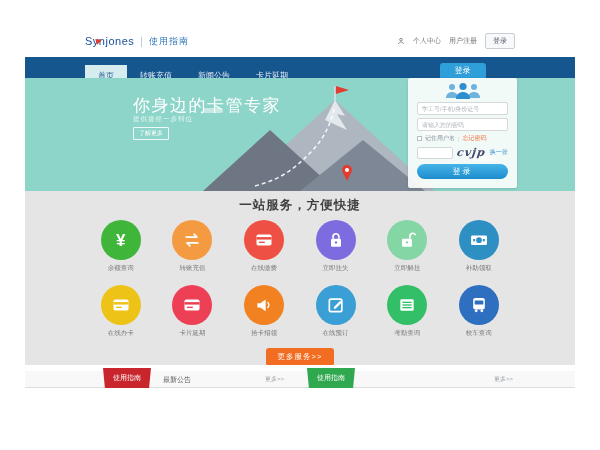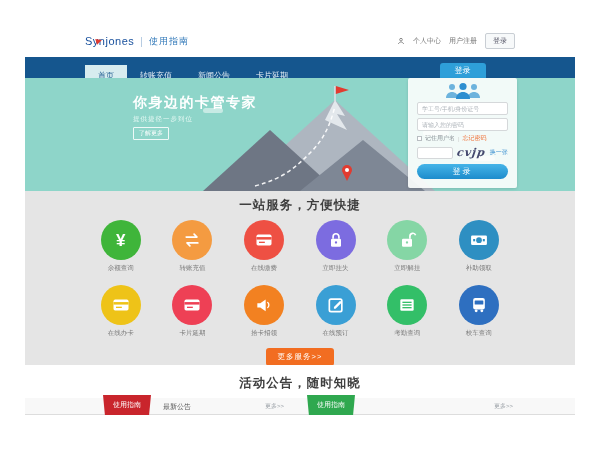--- a/index.html
+++ b/index.html
@@ -24,21 +24,21 @@
   
   .nav{position:absolute;left:25px;top:57px;width:550px;height:21px;background:#15568e;}
   .nav-inner{width:430px;margin:8px auto;display:flex;height:100%;text-decoration:underline;}
   .nav-item{padding:0 13px;line-height:21px;font-size:8px;color:#e9f1f7;white-space:nowrap;cursor:pointer;}
   .nav-item.active{background:#d7ecef;color:#1c5a8f;}
 
   
   .hero{position:absolute;left:25px;top:78px;width:550px;height:113px;background:#8ed5c9;overflow:visible;}
   .hero-inner{position:relative;width:430px;height:100%;margin:0 auto;}
   .hero-art{position:absolute;left:0;top:0;z-index:0;}
-  .hero-title{position:absolute;left:48px;top:16px;z-index:1;font-size:14px;font-weight:bold;
+  .hero-title{position:absolute;left:48px;top:16px;z-index:1;font-size:17px;font-weight:normal;
               color:#fff;letter-spacing:1.5px;white-space:nowrap;}
   .hero-sub{position:absolute;left:48px;top:37px;z-index:1;font-size:6.5px;color:#eafaf6;
             letter-spacing:1px;white-space:nowrap;}
   .hero-cta{position:absolute;left:48px;top:49px;z-index:1;font-size:6px;color:#fff;
             border:1px solid rgba(255,255,255,.85);padding:1px 5px;border-radius:1px;cursor:pointer;white-space:nowrap;}
 
   
   .login-panel{position:absolute;left:323px;top:-15px;width:109px;z-index:3;}
   .login-tab{width:46px;height:15px;margin:0 auto;background:#2e9fd9;border-radius:3px 3px 0 0;
              color:#fff;font-size:8px;text-align:center;line-height:15px;cursor:pointer;}
@@ -321,21 +321,20 @@
               </svg>
             </div>
             <div class="svc-label">校车查询</div>
           </div>
         </div>
     </div>
     <div class="more-btn">更多服务&gt;&gt;</div>
   </div>
 
   <div class="ann">
-    <div class="sec-title">活动公告，随时知晓</div>
     <div class="ann-strip">
       <div class="ann-inner">
         <div class="ribbon red">使用指南</div>
         <div class="ann-tab">最新公告</div>
         <div class="ann-more left">更多&gt;&gt;</div>
         <div class="ribbon green">使用指南</div>
         <div class="ann-more right">更多&gt;&gt;</div>
       </div>
     </div>
   </div>

